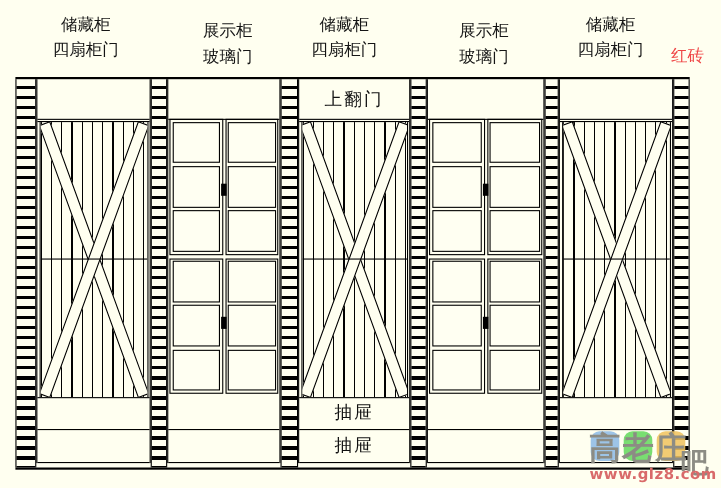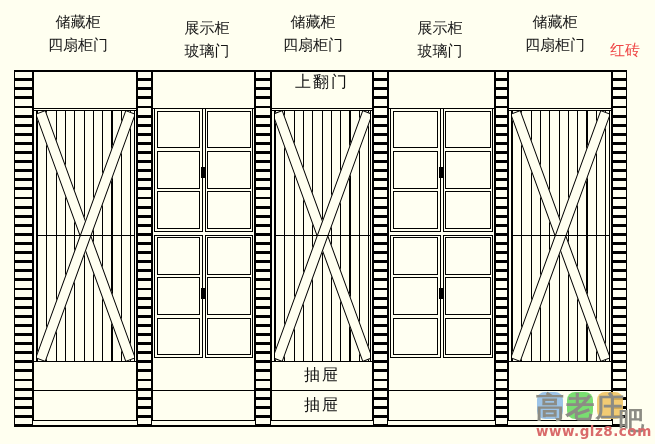--- a/index.html
+++ b/index.html
@@ -46,21 +46,21 @@
   }
   
   .cab{
     position:absolute;top:72px;height:349px;
     border-left:1.2px solid #000;border-right:1.2px solid #000;
     box-sizing:border-box;
   }
   .top-band{
     position:absolute;left:0;right:0;top:0;height:36px;
     border-bottom:1.3px solid #000;
-    display:flex;align-items:flex-start;justify-content:center;
+    display:flex;align-items:center;justify-content:center;
     font-size:16px;letter-spacing:2px;
   }
   .main{
     position:absolute;left:0;right:0;top:38px;height:250px;
     border-top:1.3px solid #000;border-bottom:1.3px solid #000;
     box-sizing:content-box;
   }
   .drawer-band{
     position:absolute;left:0;right:0;height:30px;
     border-bottom:1.4px solid #000;

